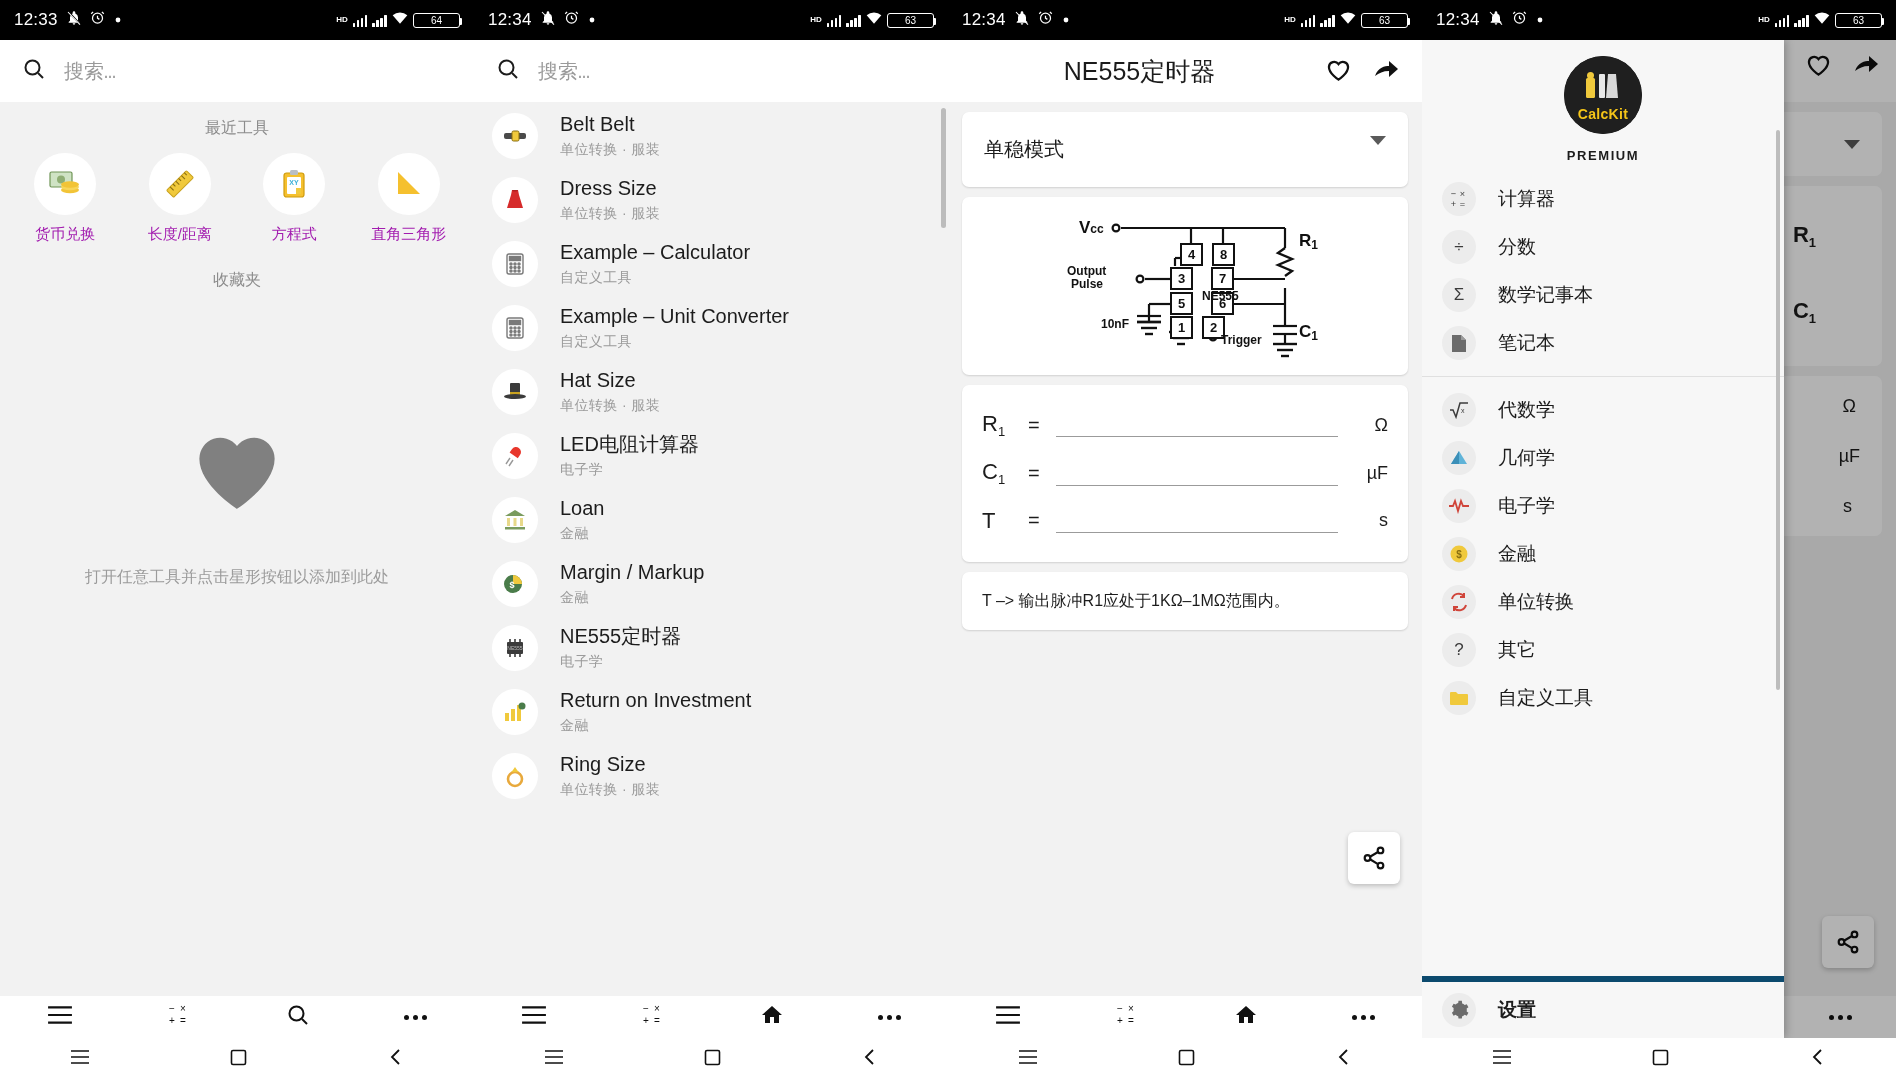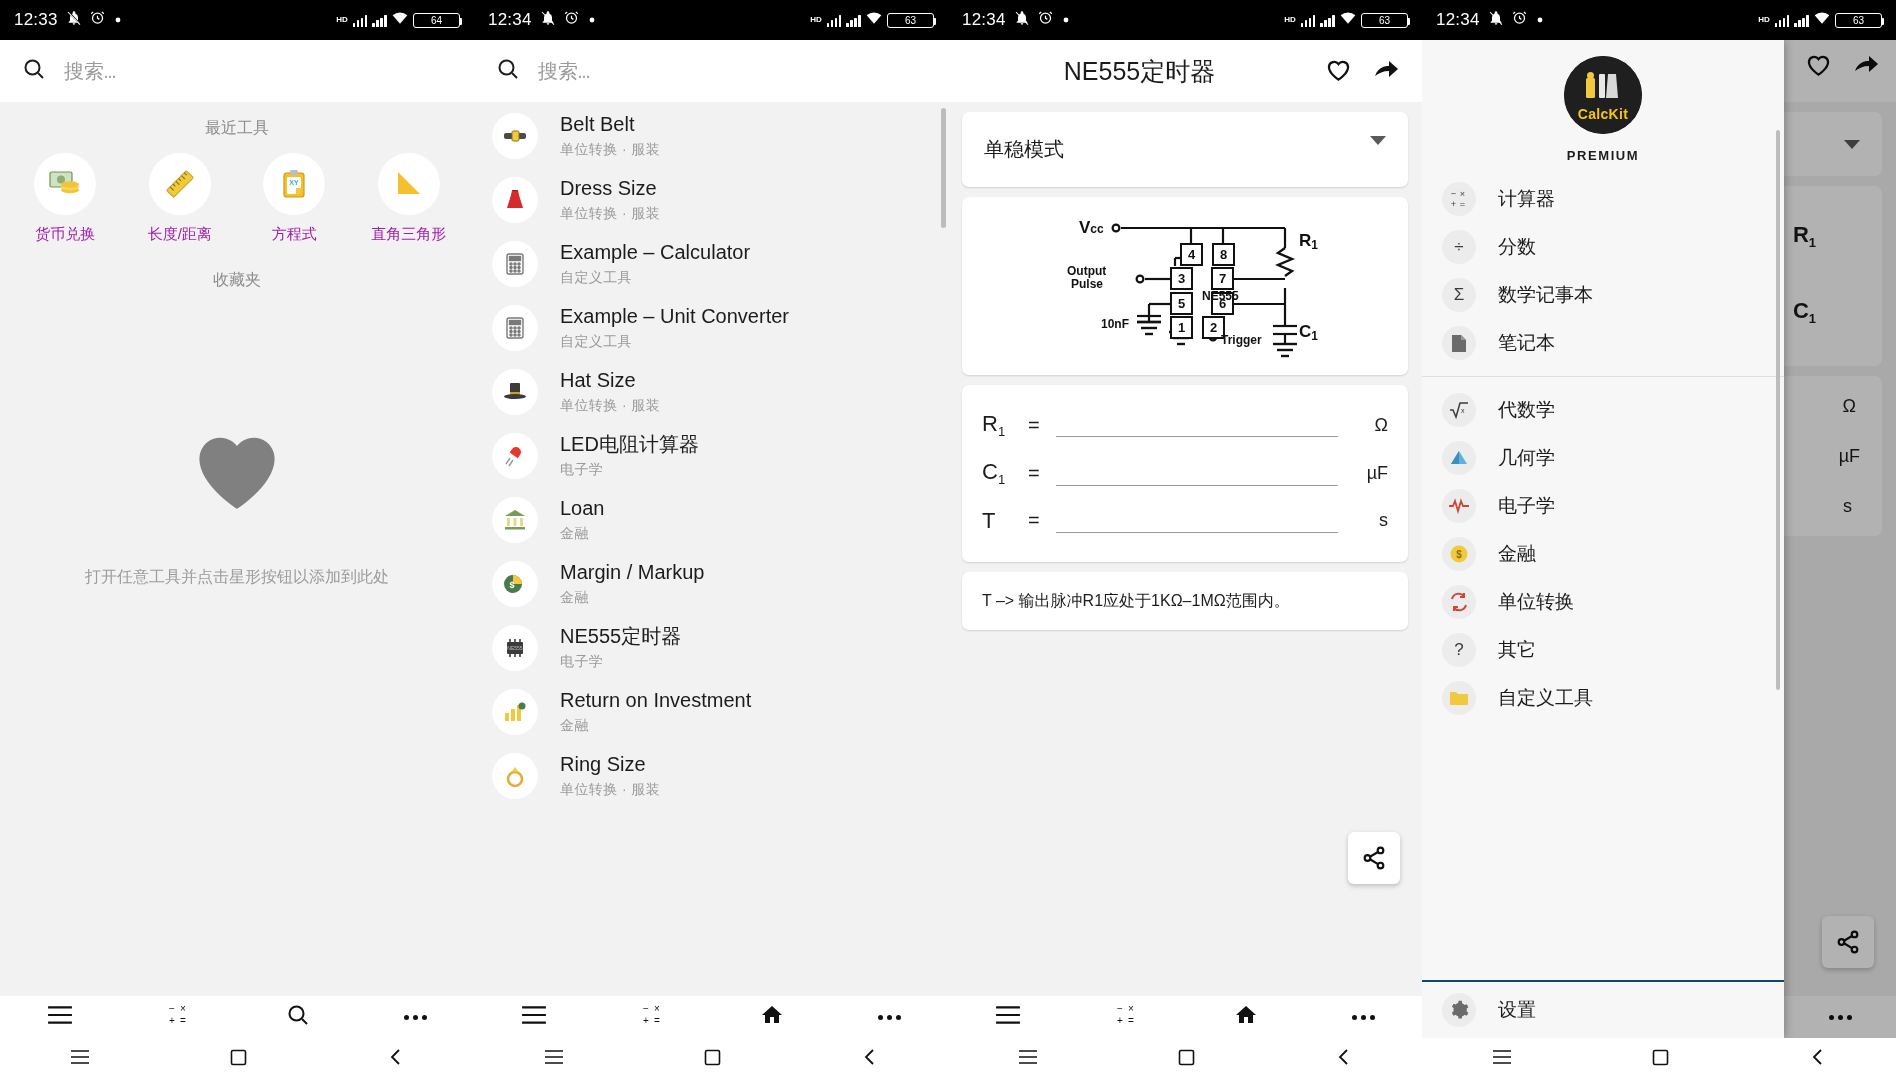--- a/index.html
+++ b/index.html
@@ -136,21 +136,21 @@
   .premium { font-size: 13px; font-weight: bold; color: #1c1c1c; letter-spacing: 1.6px; margin-top: 14px; }
   .drawer-list { flex: 1; overflow: hidden; padding-top: 2px; }
   .drawer-row { display: flex; align-items: center; gap: 22px; padding: 0 0 0 20px; height: 48px; }
   .drawer-ico {
     width: 34px; height: 34px; border-radius: 50%; background: #ececec;
     display: flex; align-items: center; justify-content: center; flex: 0 0 34px;
     font-size: 17px; color: #3b3b3b;
   }
   .drawer-label { font-size: 19px; color: #1c1c1c; }
   .divider { height: 1px; background: #e0e0e0; margin: 9px 0; }
-  .drawer-footer { border-top: 2px solid #0c4a6e; }
+  .drawer-footer { border-top: 6px solid #0c4a6e; font-weight: bold; }
   .drawer-scroll { position: absolute; right: 4px; top: 90px; width: 4px; height: 560px; background: #bdbdbd; border-radius: 2px; }
 
   .p4-behind { position: absolute; inset: 0; background: #f2f2f2; }
   .p4-dim { position: absolute; top: 40px; left: 362px; right: 0; bottom: 42px; background: rgba(0,0,0,.30); z-index: 4; }
   .p4-app { position: absolute; top: 40px; left: 0; right: 0; height: 62px; background: #fff; }
   .p4-actions { position: absolute; top: 52px; right: 16px; display: flex; gap: 22px; z-index: 1;}
   .p4-card1 { position: absolute; top: 112px; left: 14px; right: 14px; height: 64px; background: #fff; border-radius: 7px; }
   .p4-sym { position: absolute; font-size: 22px; color: #1c1c1c; }
   .p4-unit { position: absolute; font-size: 18px; color: #1c1c1c; }
   .p4-fab { position: absolute; right: 22px; bottom: 112px; width: 52px; height: 52px; border-radius: 6px; background:#fff; display:flex;align-items:center;justify-content:center; box-shadow:0 2px 5px rgba(0,0,0,.22); }

